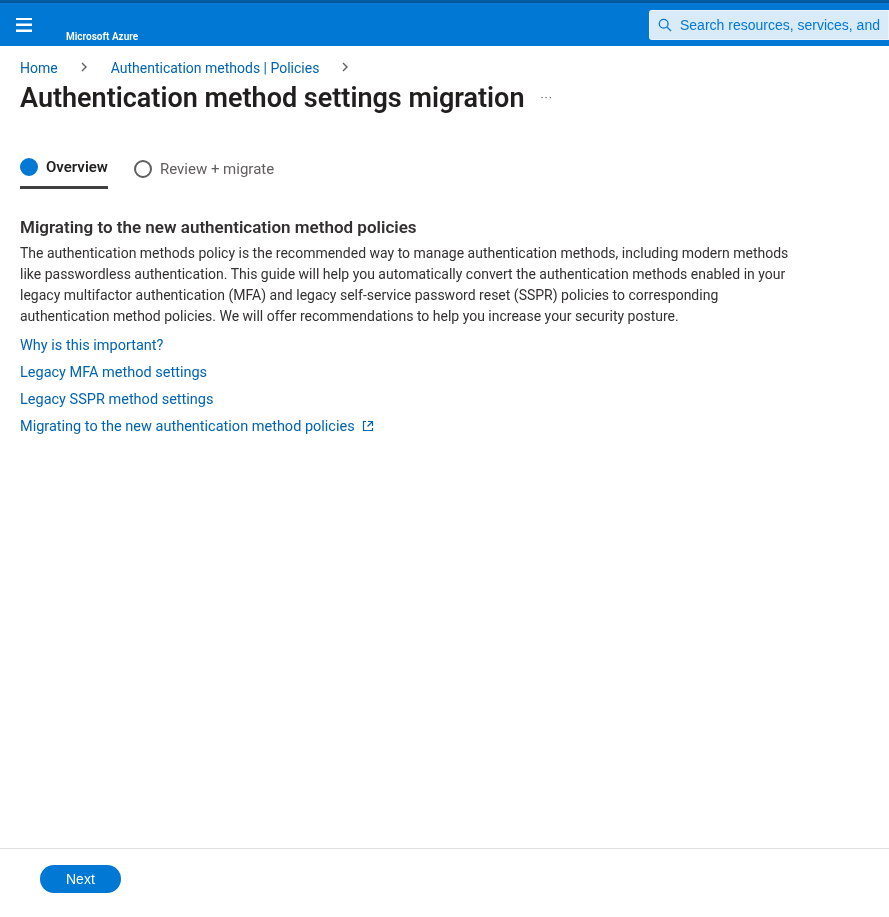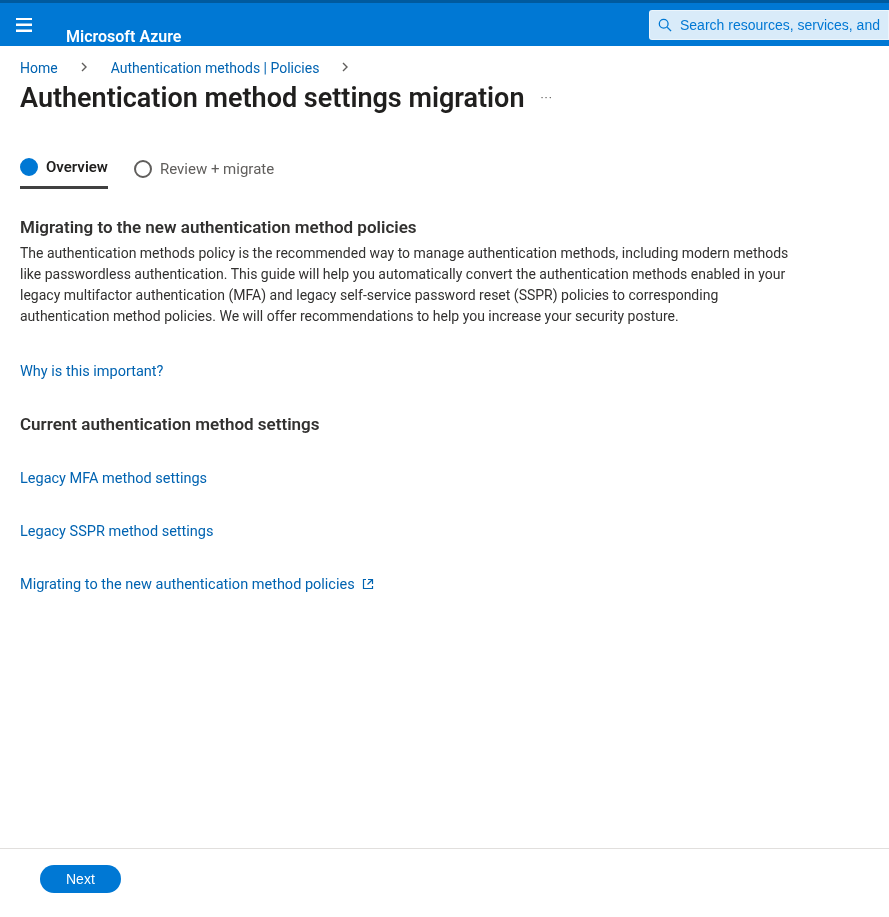--- a/index.html
+++ b/index.html
@@ -28,21 +28,21 @@
       width: 48px;
       height: 100%;
       display: flex;
       align-items: center;
       justify-content: center;
       cursor: pointer;
     }
     .hamburger svg { fill: #fff; stroke: #fff; }
     .brand {
       font-weight: 600;
-      font-size: 16px;
+      font-size: 10px;
       padding-left: 18px;
       margin-top: 24px;
     }
     .spacer { flex: 1; }
     .searchbox {
       display: flex;
       align-items: center;
       gap: 8px;
       background: rgba(255,255,255,0.85);
       border: 1px solid rgba(255,255,255,0.5);
@@ -150,21 +150,21 @@
       line-height: 1.5;
       color: #323130;
     }
     .link {
       color: #0063b1;
       text-decoration: none;
       display: inline-block;
       cursor: pointer;
       font-size: 14.5px;
     }
-    .link-block { margin-top: 36px; }
+    .link-block { margin-top: 10px; }
     .subhead {
       font-size: 17px;
       font-weight: 600;
       margin-top: 34px;
     }
     .ext-icon { margin-left: 4px; vertical-align: -1px; }
 
     
     .footer {
       position: absolute;
@@ -239,21 +239,20 @@
 </div>
 
 <div class="content">
   <h2>Migrating to the new authentication method policies</h2>
   <p class="desc">The authentication methods policy is the recommended way to manage authentication methods, including modern methods like passwordless authentication. This guide will help you automatically convert the authentication methods enabled in your legacy multifactor authentication (MFA) and legacy self-service password reset (SSPR) policies to corresponding authentication method policies. We will offer recommendations to help you increase your security posture.</p>
 
   <div class="link-block">
     <a class="link">Why is this important?</a>
   </div>
 
-  <h2 class="subhead">Current authentication method settings</h2>
 
   <div class="link-block">
     <a class="link">Legacy MFA method settings</a>
   </div>
   <div class="link-block">
     <a class="link">Legacy SSPR method settings</a>
   </div>
   <div class="link-block">
     <a class="link">
       <span>Migrating to the new authentication method policies</span>

